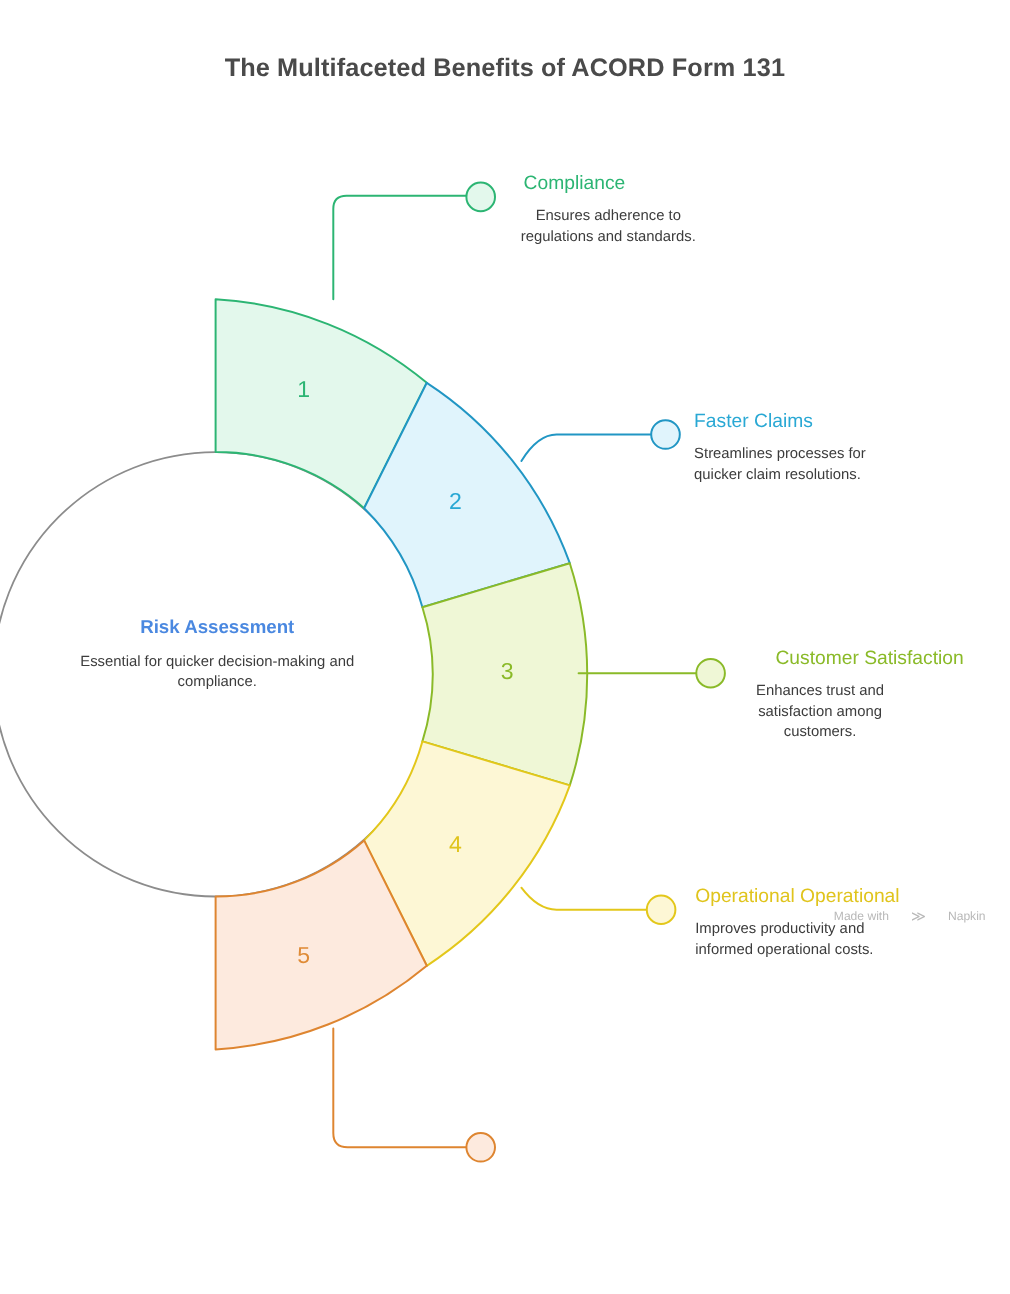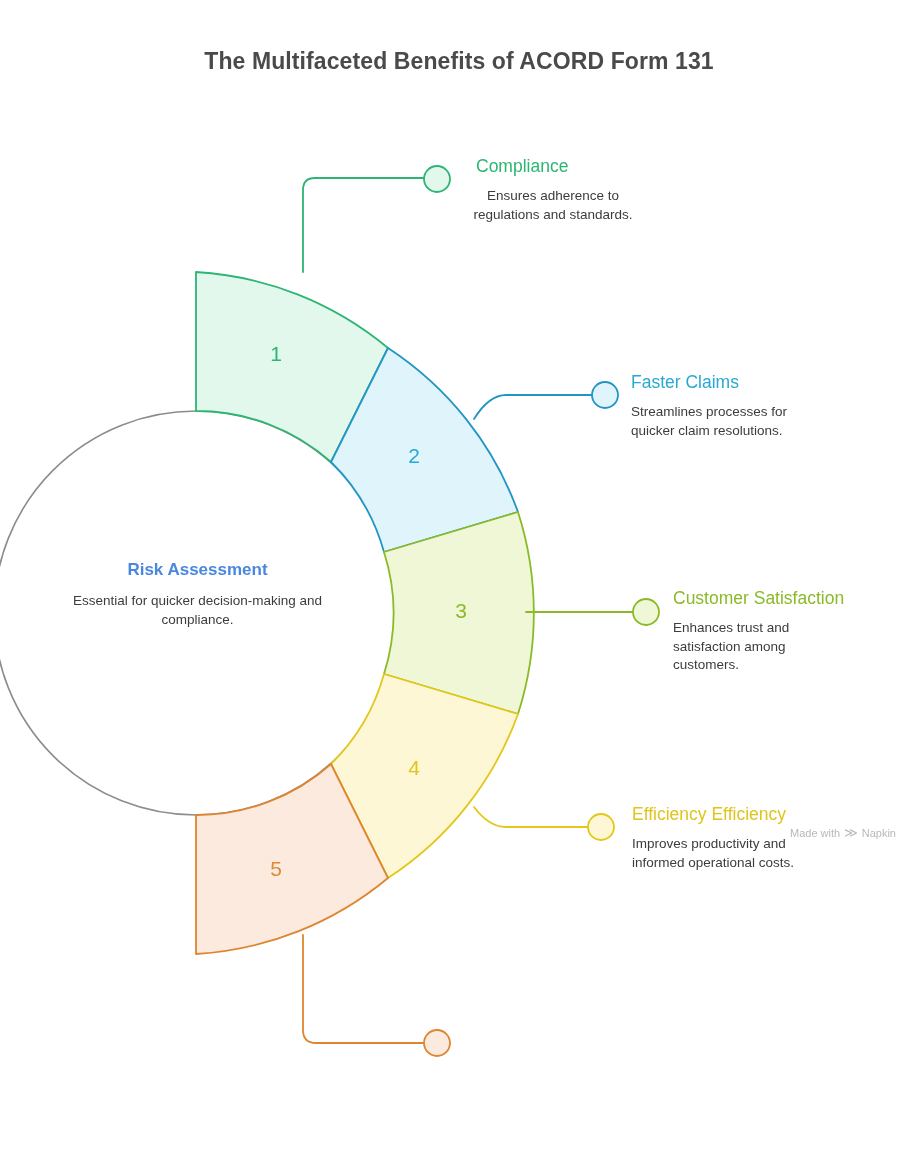--- a/index.html
+++ b/index.html
@@ -77,21 +77,21 @@
     font-size: 13.5px;
     color: #3c3c3c;
     line-height: 1.38;
   }
   #watermark {
     position: absolute;
     right: 22px;
     bottom: 22px;
     display: flex;
     align-items: center;
-    gap: 4px;
+    gap: 20px;
     font-size: 11px;
     color: #b8b8b8;
   }
   .wm-glyph {
     font-size: 13px;
     color: #b8b8b8;
     line-height: 1;
   }
 </style>
 </head>
@@ -140,27 +140,27 @@
   <div class="label-block" style="left:463px; top:156px; width:230px;">
     <div class="label-title" style="color:#2cb573;margin-left:13px;">Compliance</div>
     <div class="label-desc" style="width:180px;text-align:center;">Ensures adherence to regulations and standards.</div>
   </div>
 
   <div class="label-block" style="left:631px; top:372px; width:240px;">
     <div class="label-title" style="color:#29a8d4;">Faster Claims</div>
     <div class="label-desc" style="width:190px;">Streamlines processes for quicker claim resolutions.</div>
   </div>
 
-  <div class="label-block" style="left:673px; top:588px; width:235px;">
+  <div class="label-block" style="left:673px; top:588px; width:235px;text-align:center;">
     <div class="label-title" style="color:#8aba28;">Customer Satisfaction</div>
     <div class="label-desc" style="width:145px;">Enhances trust and satisfaction among customers.</div>
   </div>
 
   <div class="label-block" style="left:632px; top:804px; width:250px;">
-    <div class="label-title" style="color:#e0c41c;">Efficiency Efficiency</div>
+    <div class="label-title" style="color:#e0c41c;">Operational Operational</div>
     <div class="label-desc" style="width:190px;">Improves productivity and informed operational costs.</div>
   </div>
 
 
   <div id="watermark">
     <span>Made with</span>
     <span class="wm-glyph">≫</span>
     <span>Napkin</span>
   </div>
 

